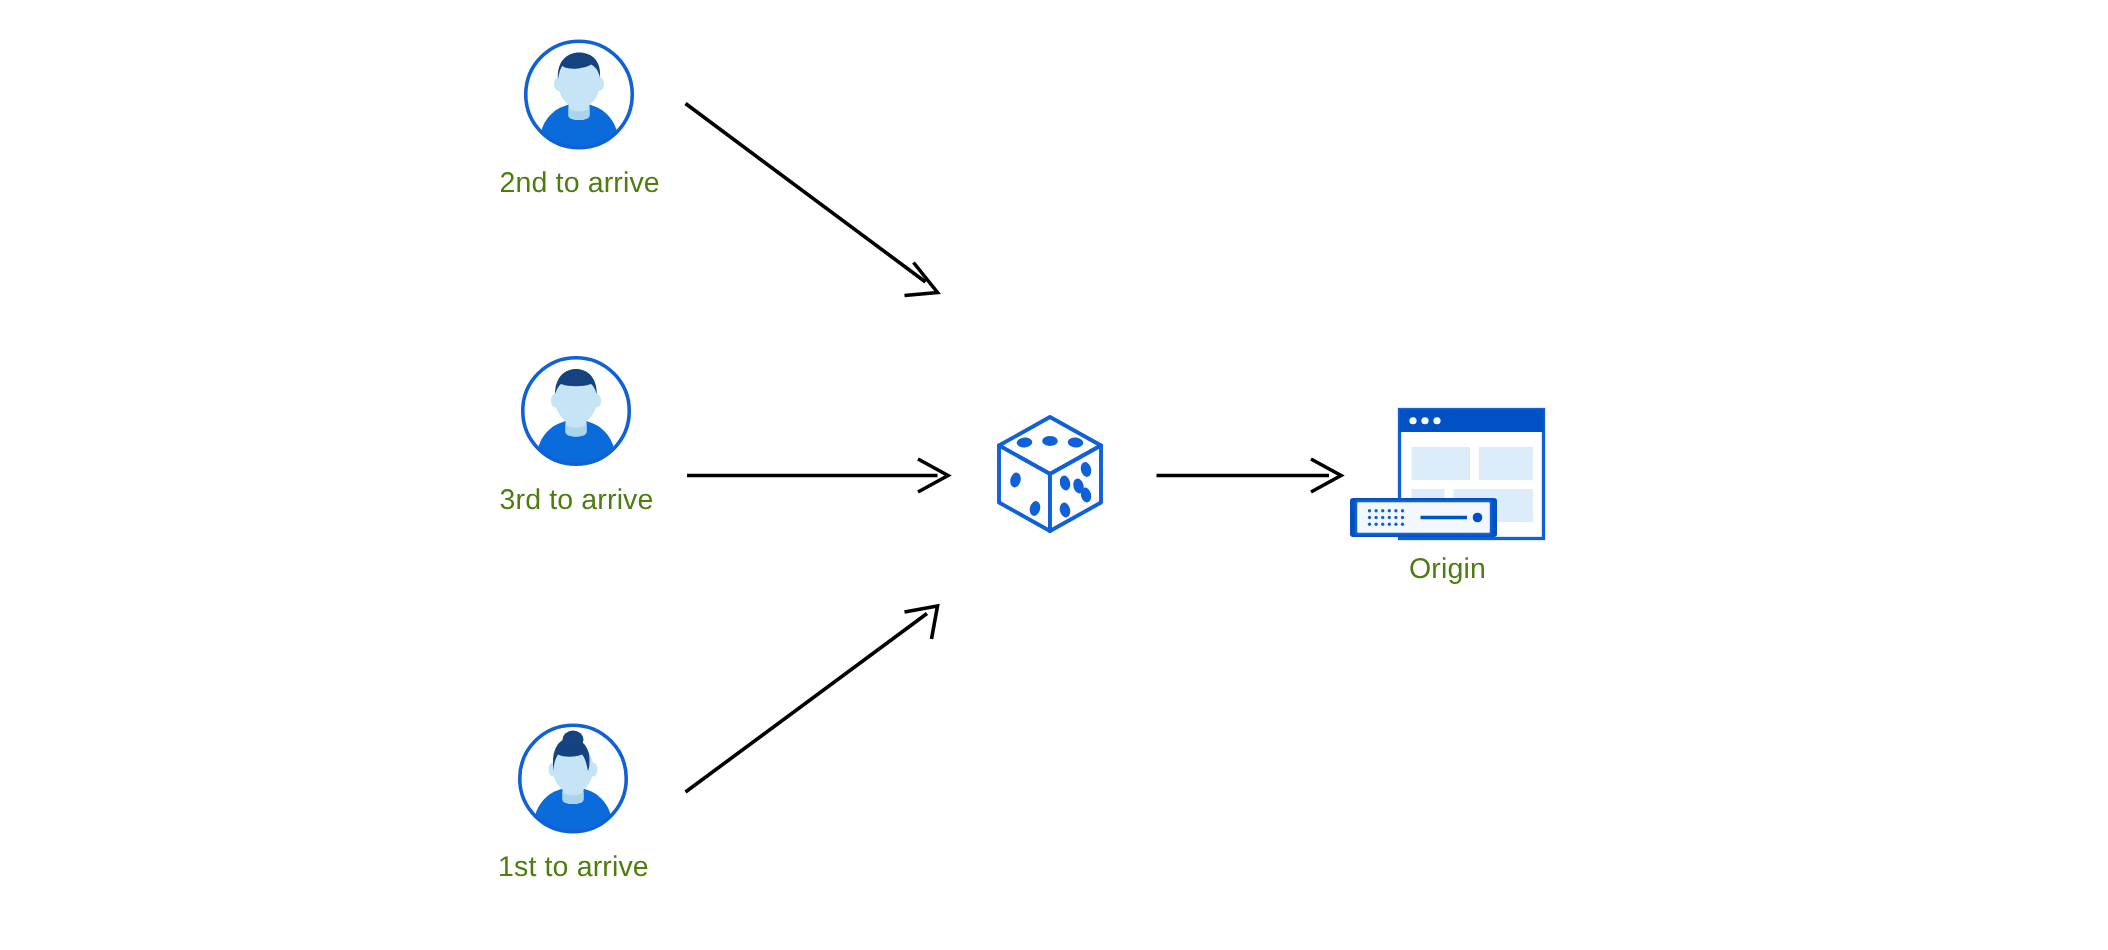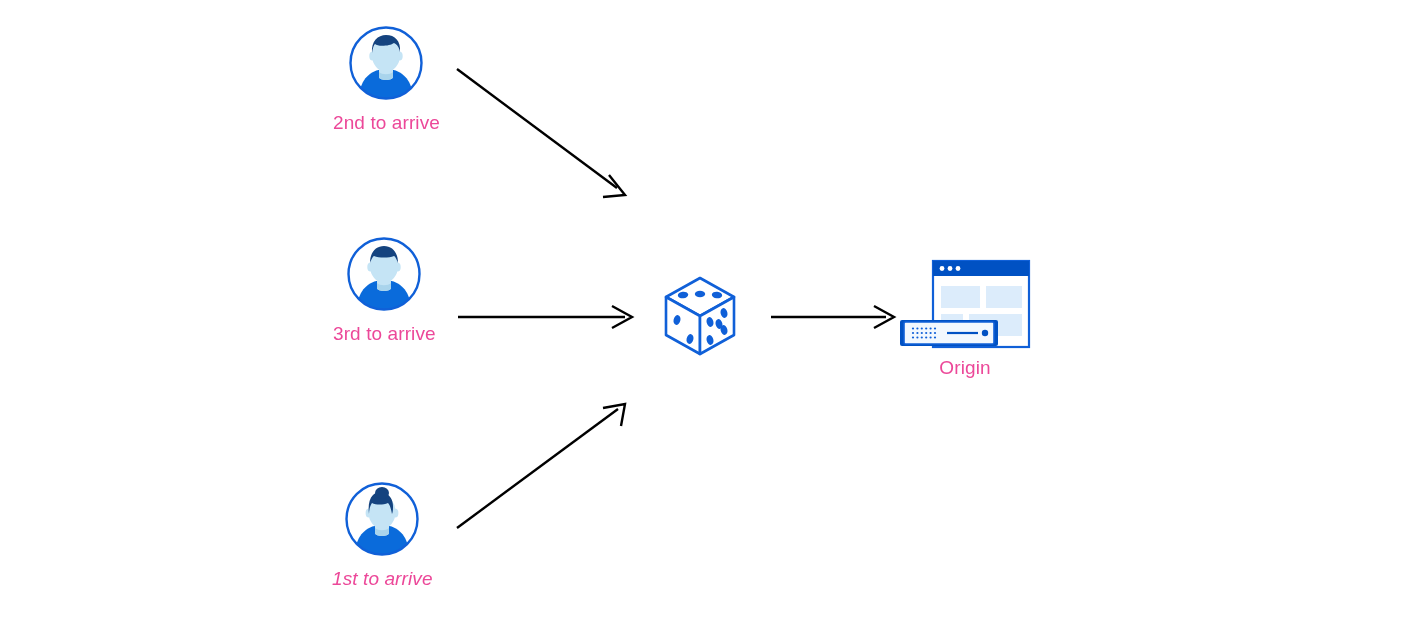--- a/index.html
+++ b/index.html
@@ -21,21 +21,21 @@
     flex-direction: column;
     align-items: center;
   }
   .avatar-wrap {
     width: 76px;
     height: 76px;
   }
   .node-label {
     margin-top: 11px;
     font-size: 19px;
-    color: #ec4899;
+    color: #4d7c0f;
     white-space: nowrap;
     letter-spacing: 0.1px;
     text-align: center;
   }
   .origin-wrap {
     width: 140px;
     height: 105px;
     position: relative;
   }
   .dice-wrap {
@@ -120,21 +120,21 @@
           <ellipse cx="24.5" cy="31" rx="3.2" ry="4.6" fill="#c5e4f5"></ellipse>
           <ellipse cx="51.5" cy="31" rx="3.2" ry="4.6" fill="#c5e4f5"></ellipse>
           <path d="M24 27c0-11 6-17 14-17s14 6 14 17c0 0-2-6-4-7-5 2-15 2-20 0-2 1-4 7-4 7z" fill="#14437f"></path>
         </g>
         <circle cx="38" cy="38" r="35.5" fill="none" stroke="#1060d8" stroke-width="2.4"></circle>
       </svg>
     </div>
     <div class="node-label">3rd to arrive</div>
   </div>
 
-  <div class="node" style="left:332px; top:481px;font-style:italic;">
+  <div class="node" style="left:332px; top:481px;">
     <div class="avatar-wrap">
       <svg width="76" height="76" viewBox="0 0 76 76">
         <defs>
             <clipPath id="clipBot">
               <circle cx="38" cy="38" r="35.5"></circle>
             </clipPath>
           </defs>
         <circle cx="38" cy="38" r="35.5" fill="#ffffff"></circle>
         <g clip-path="url(#clipBot)">
           <path d="M38 44c-14 0-24 9-26 22 0 6 0 12 0 12h52s0-6 0-12c-2-13-12-22-26-22z" fill="#0a6bdb"></path>
@@ -169,21 +169,21 @@
           <ellipse cx="72" cy="45" rx="3.4" ry="5" transform="rotate(-14 72 45)"></ellipse>
           <ellipse cx="58" cy="54" rx="3.4" ry="5" transform="rotate(-14 58 54)"></ellipse>
           <ellipse cx="72" cy="62" rx="3.4" ry="5" transform="rotate(-14 72 62)"></ellipse>
           <ellipse cx="58" cy="72" rx="3.4" ry="5" transform="rotate(-14 58 72)"></ellipse>
           <ellipse cx="67" cy="56" rx="3.4" ry="5" transform="rotate(-14 67 56)"></ellipse>
         </g>
       </svg>
     </div>
   </div>
 
-  <div class="node" style="left:895px; top:258px;">
+  <div class="node" style="left:895px; top:270px;">
     <div class="origin-wrap">
       <svg width="140" height="105" viewBox="0 0 140 105">
 
         <g>
           <rect x="38" y="3" width="96" height="86" fill="#ffffff" stroke="#1060d8" stroke-width="2.2"></rect>
           <rect x="38" y="3" width="96" height="15" fill="#0051c3"></rect>
           <circle cx="47" cy="10.5" r="2.4" fill="#ffffff"></circle>
           <circle cx="55" cy="10.5" r="2.4" fill="#ffffff"></circle>
           <circle cx="63" cy="10.5" r="2.4" fill="#ffffff"></circle>
           <rect x="46" y="28" width="39" height="22" fill="#dcecfb"></rect>

